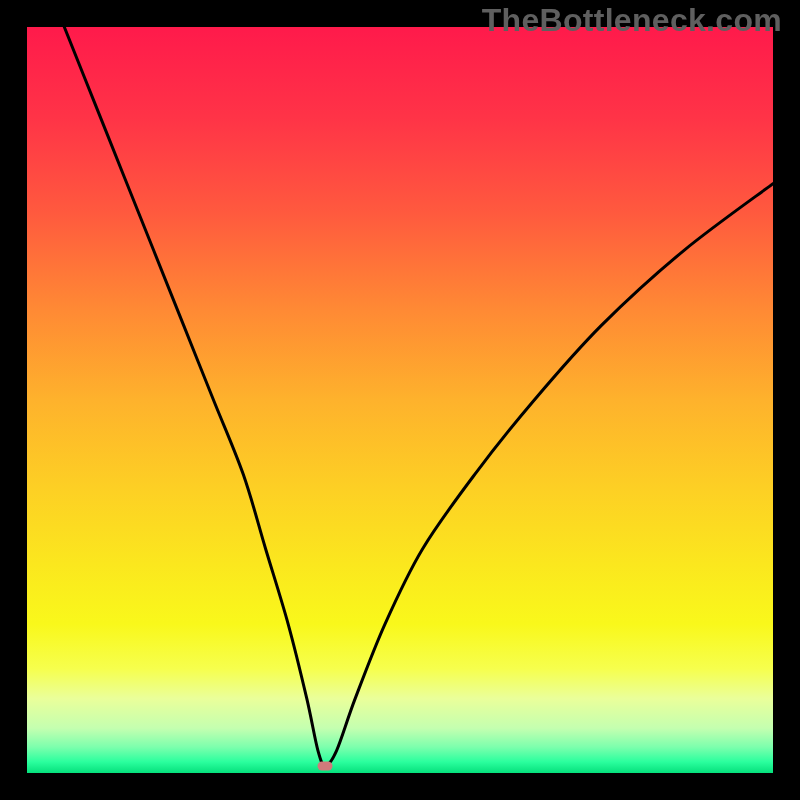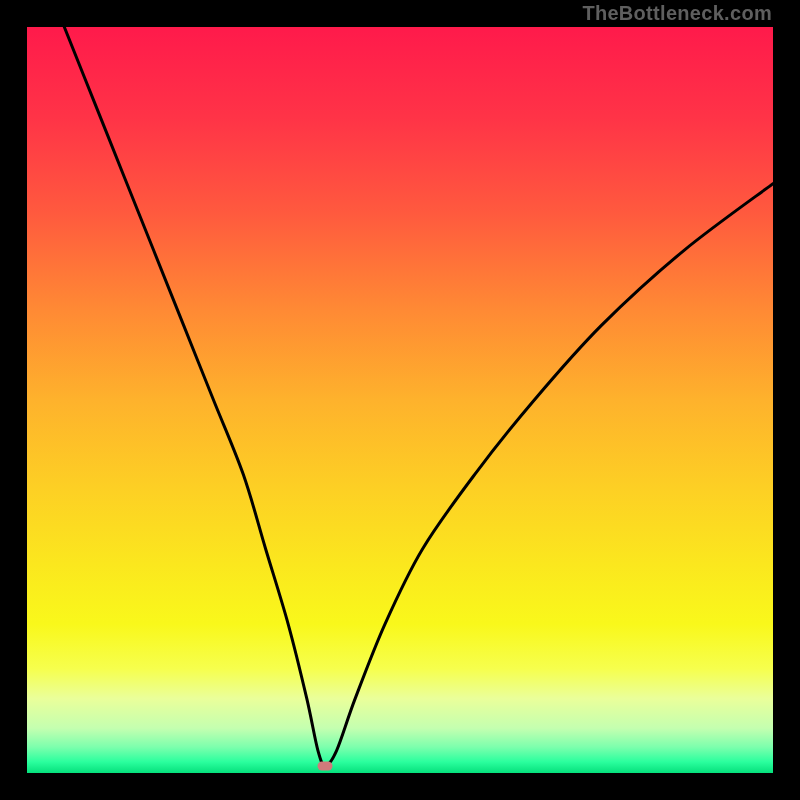--- a/index.html
+++ b/index.html
@@ -13,23 +13,23 @@
   }
   .frame {
     position: relative;
     width: 800px;
     height: 800px;
     background: #000;
   }
   .watermark {
     position: absolute;
     top: 2px;
-    right: 28px;
+    right: 18px;
     color: #5f5f5f;
-    font-size: 20px;
+    font-size: 32px;
     font-weight: 600;
     letter-spacing: 0.3px;
     z-index: 5;
     user-select: none;
   }
   .plot {
     position: absolute;
     left: 27px;
     top: 27px;
     width: 746px;

